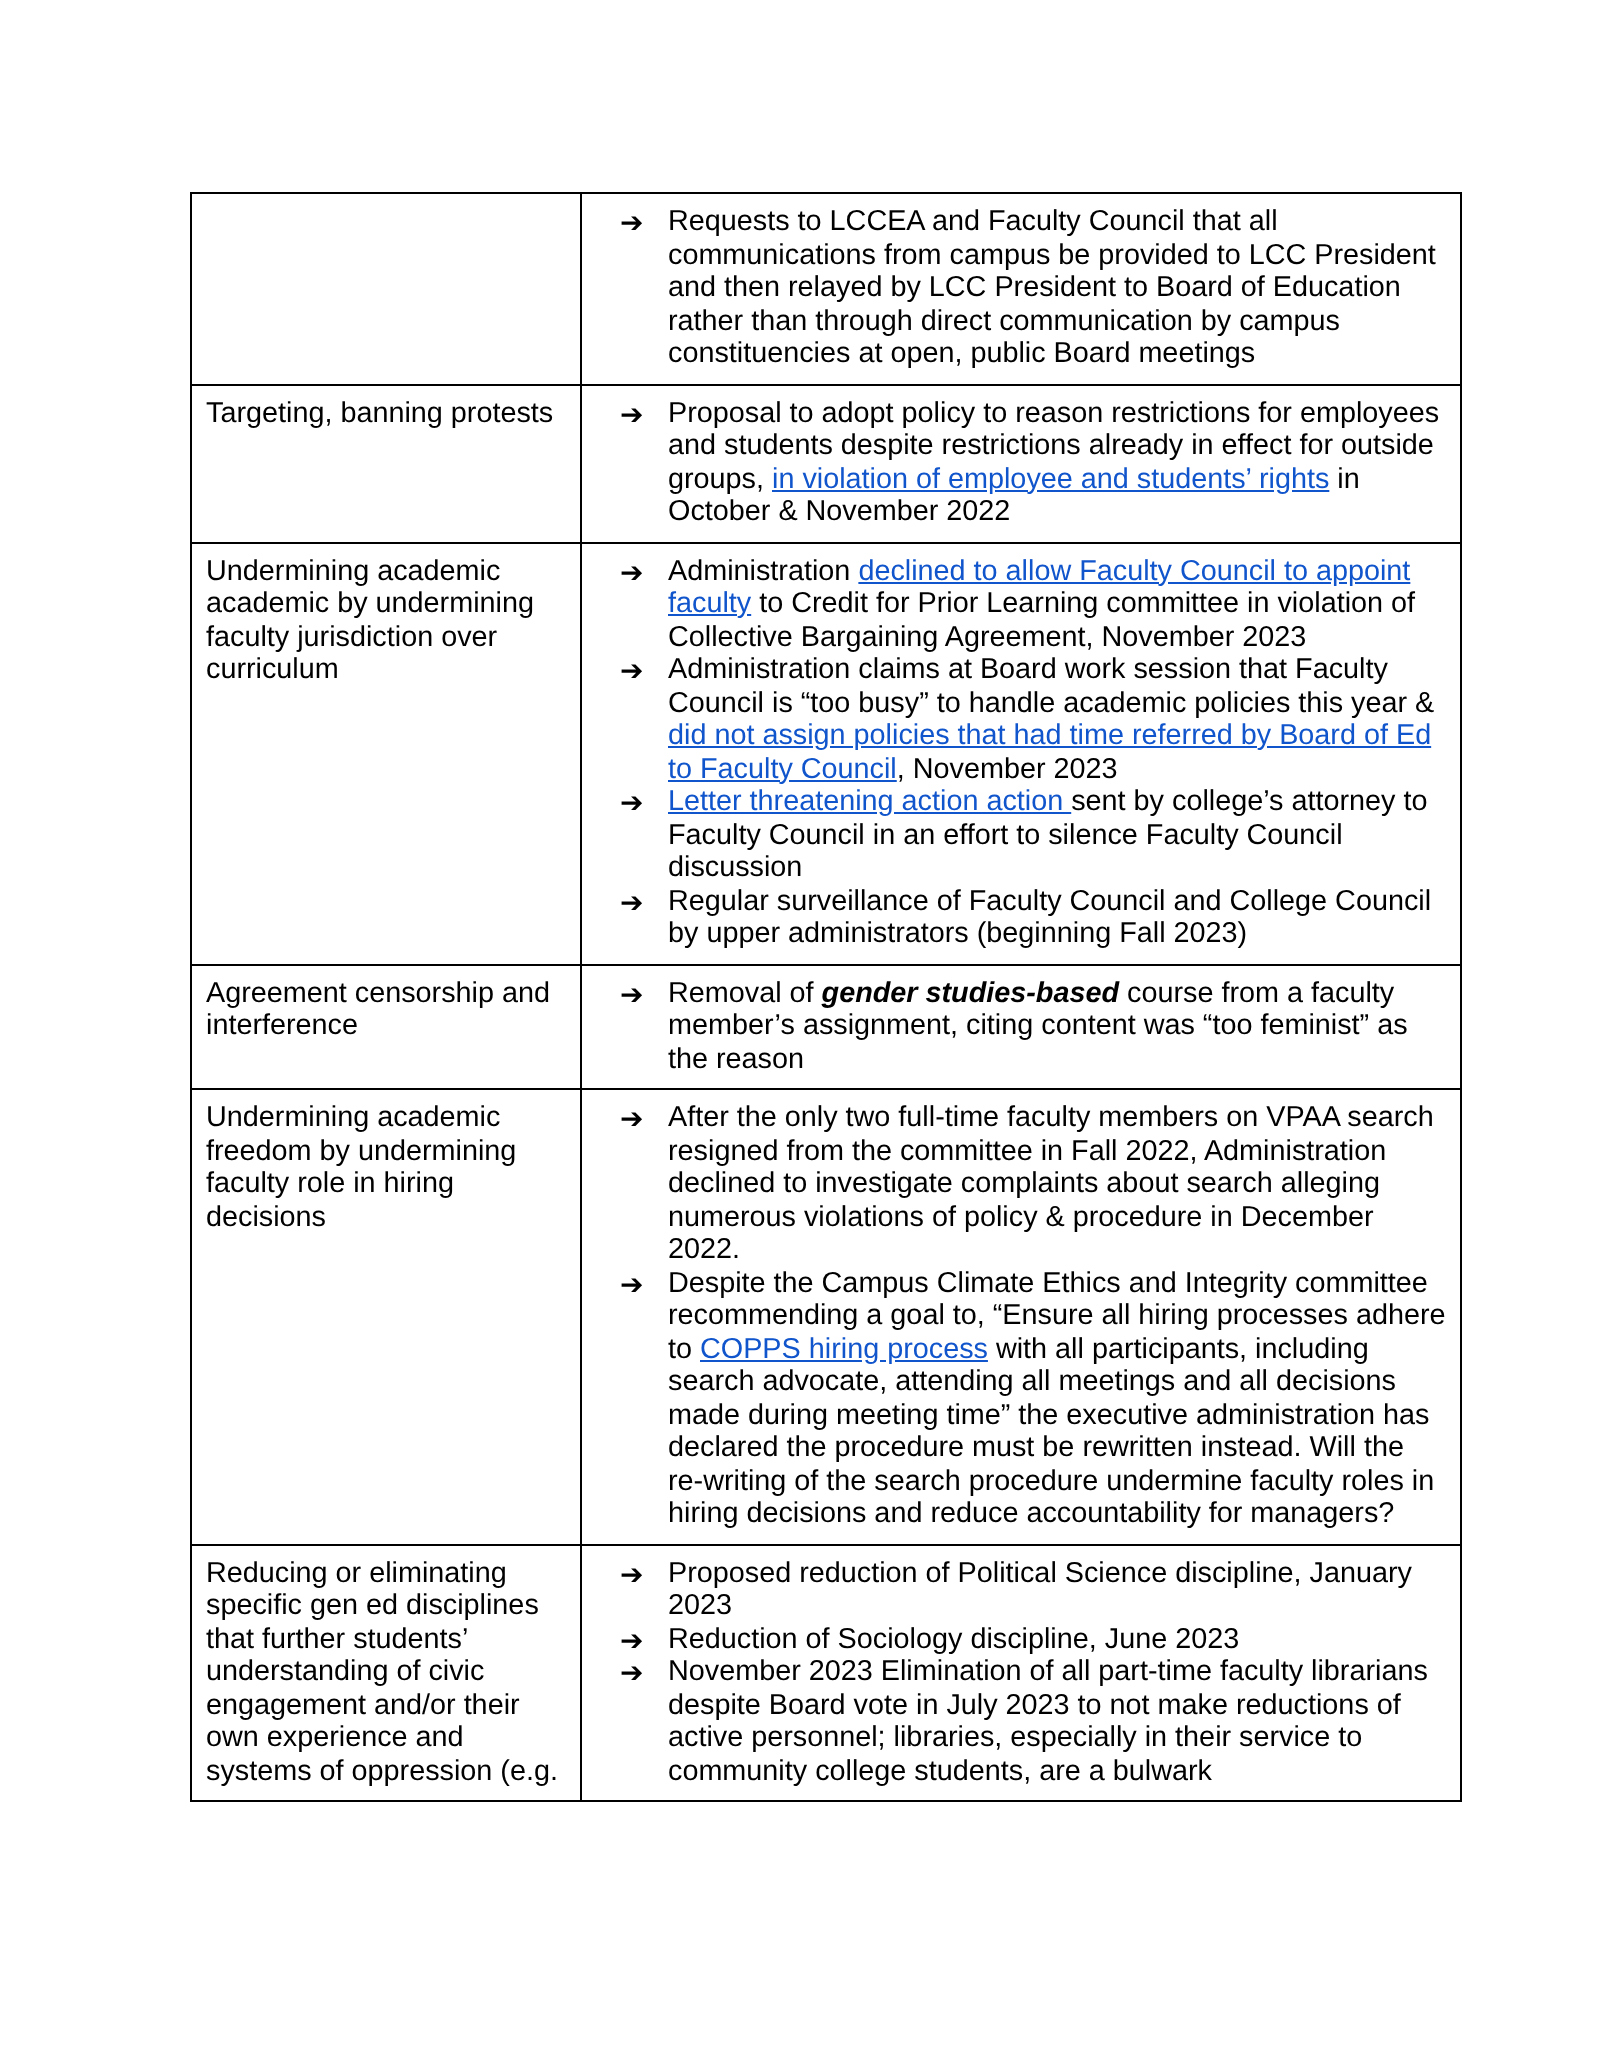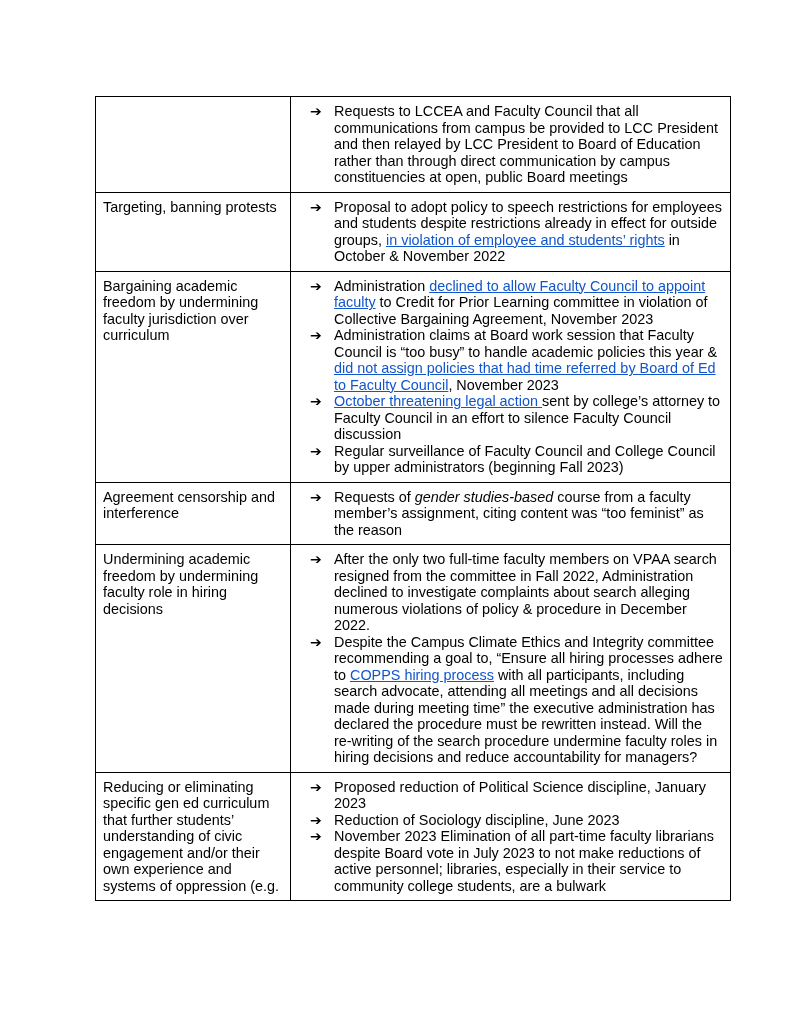--- a/index.html
+++ b/index.html
@@ -50,21 +50,21 @@
   .item-content {
     flex: 1 1 auto;
     min-width: 0;
   }
   a.doc-link {
     color: #1155cc;
     text-decoration: underline;
     cursor: pointer;
     margin-top: 36px;
   }
-  em.italic-seg { font-style: italic; }
+  em.italic-seg { font-style: italic; font-weight: bold; }
 </style>
 </head>
 <body>
 
 <div class="page">
   <table class="doc-table">
     <colgroup>
       <col class="col-category">
       <col class="col-items">
     </colgroup>
@@ -76,69 +76,69 @@
               <span class="bullet">➔</span>
               <span class="item-content"><span>Requests to LCCEA and Faculty Council that all communications from campus be provided to LCC President and then relayed by LCC President to Board of Education rather than through direct communication by campus constituencies at open, public Board meetings</span></span>
             </div>
           </td>
         </tr>
         <tr>
           <td class="cell category-cell"><span>Targeting, banning protests</span></td>
           <td class="cell items-cell">
             <div class="list-item">
               <span class="bullet">➔</span>
-              <span class="item-content"><span>Proposal to adopt policy to speech restrictions for employees and students despite restrictions already in effect for outside groups, </span><a class="doc-link" href="#">in violation of employee and students’ rights</a><span> in October &amp; November 2022</span></span>
+              <span class="item-content"><span>Proposal to adopt policy to reason restrictions for employees and students despite restrictions already in effect for outside groups, </span><a class="doc-link" href="#">in violation of employee and students’ rights</a><span> in October &amp; November 2022</span></span>
             </div>
           </td>
         </tr>
         <tr>
-          <td class="cell category-cell"><span>Bargaining academic freedom by undermining faculty jurisdiction over curriculum</span></td>
+          <td class="cell category-cell"><span>Undermining academic academic by undermining faculty jurisdiction over curriculum</span></td>
           <td class="cell items-cell">
             <div class="list-item">
               <span class="bullet">➔</span>
               <span class="item-content"><span>Administration </span><a class="doc-link" href="#">declined to allow Faculty Council to appoint faculty</a><span> to Credit for Prior Learning committee in violation of Collective Bargaining Agreement, November 2023</span></span>
             </div>
             <div class="list-item">
               <span class="bullet">➔</span>
               <span class="item-content"><span>Administration claims at Board work session that Faculty Council is “too busy” to handle academic policies this year &amp; </span><a class="doc-link" href="#">did not assign policies that had time referred by Board of Ed to Faculty Council</a><span>, November 2023</span></span>
             </div>
             <div class="list-item">
               <span class="bullet">➔</span>
-              <span class="item-content"><a class="doc-link" href="#">October threatening legal action </a><span>sent by college’s attorney to Faculty Council in an effort to silence Faculty Council discussion</span></span>
+              <span class="item-content"><a class="doc-link" href="#">Letter threatening action action </a><span>sent by college’s attorney to Faculty Council in an effort to silence Faculty Council discussion</span></span>
             </div>
             <div class="list-item">
               <span class="bullet">➔</span>
               <span class="item-content"><span>Regular surveillance of Faculty Council and College Council by upper administrators (beginning Fall 2023)</span></span>
             </div>
           </td>
         </tr>
         <tr>
           <td class="cell category-cell"><span>Agreement censorship and interference</span></td>
           <td class="cell items-cell">
             <div class="list-item">
               <span class="bullet">➔</span>
-              <span class="item-content"><span>Requests of </span><em class="italic-seg">gender studies-based</em><span> course from a faculty member’s assignment, citing content was “too feminist” as the reason</span></span>
+              <span class="item-content"><span>Removal of </span><em class="italic-seg">gender studies-based</em><span> course from a faculty member’s assignment, citing content was “too feminist” as the reason</span></span>
             </div>
           </td>
         </tr>
         <tr>
           <td class="cell category-cell"><span>Undermining academic freedom by undermining faculty role in hiring decisions</span></td>
           <td class="cell items-cell">
             <div class="list-item">
               <span class="bullet">➔</span>
               <span class="item-content"><span>After the only two full-time faculty members on VPAA search resigned from the committee in Fall 2022, Administration declined to investigate complaints about search alleging numerous violations of policy &amp; procedure in December 2022.</span></span>
             </div>
             <div class="list-item">
               <span class="bullet">➔</span>
               <span class="item-content"><span>Despite the Campus Climate Ethics and Integrity committee recommending a goal to, “Ensure all hiring processes adhere to </span><a class="doc-link" href="#">COPPS hiring process</a><span> with all participants, including search advocate, attending all meetings and all decisions made during meeting time” the executive administration has declared the procedure must be rewritten instead. Will the re-writing of the search procedure undermine faculty roles in hiring decisions and reduce accountability for managers?</span></span>
             </div>
           </td>
         </tr>
         <tr>
-          <td class="cell category-cell"><span>Reducing or eliminating specific gen ed curriculum that further students’ understanding of civic engagement and/or their own experience and systems of oppression (e.g.</span></td>
+          <td class="cell category-cell"><span>Reducing or eliminating specific gen ed disciplines that further students’ understanding of civic engagement and/or their own experience and systems of oppression (e.g.</span></td>
           <td class="cell items-cell">
             <div class="list-item">
               <span class="bullet">➔</span>
               <span class="item-content"><span>Proposed reduction of Political Science discipline, January 2023</span></span>
             </div>
             <div class="list-item">
               <span class="bullet">➔</span>
               <span class="item-content"><span>Reduction of Sociology discipline, June 2023</span></span>
             </div>
             <div class="list-item">

